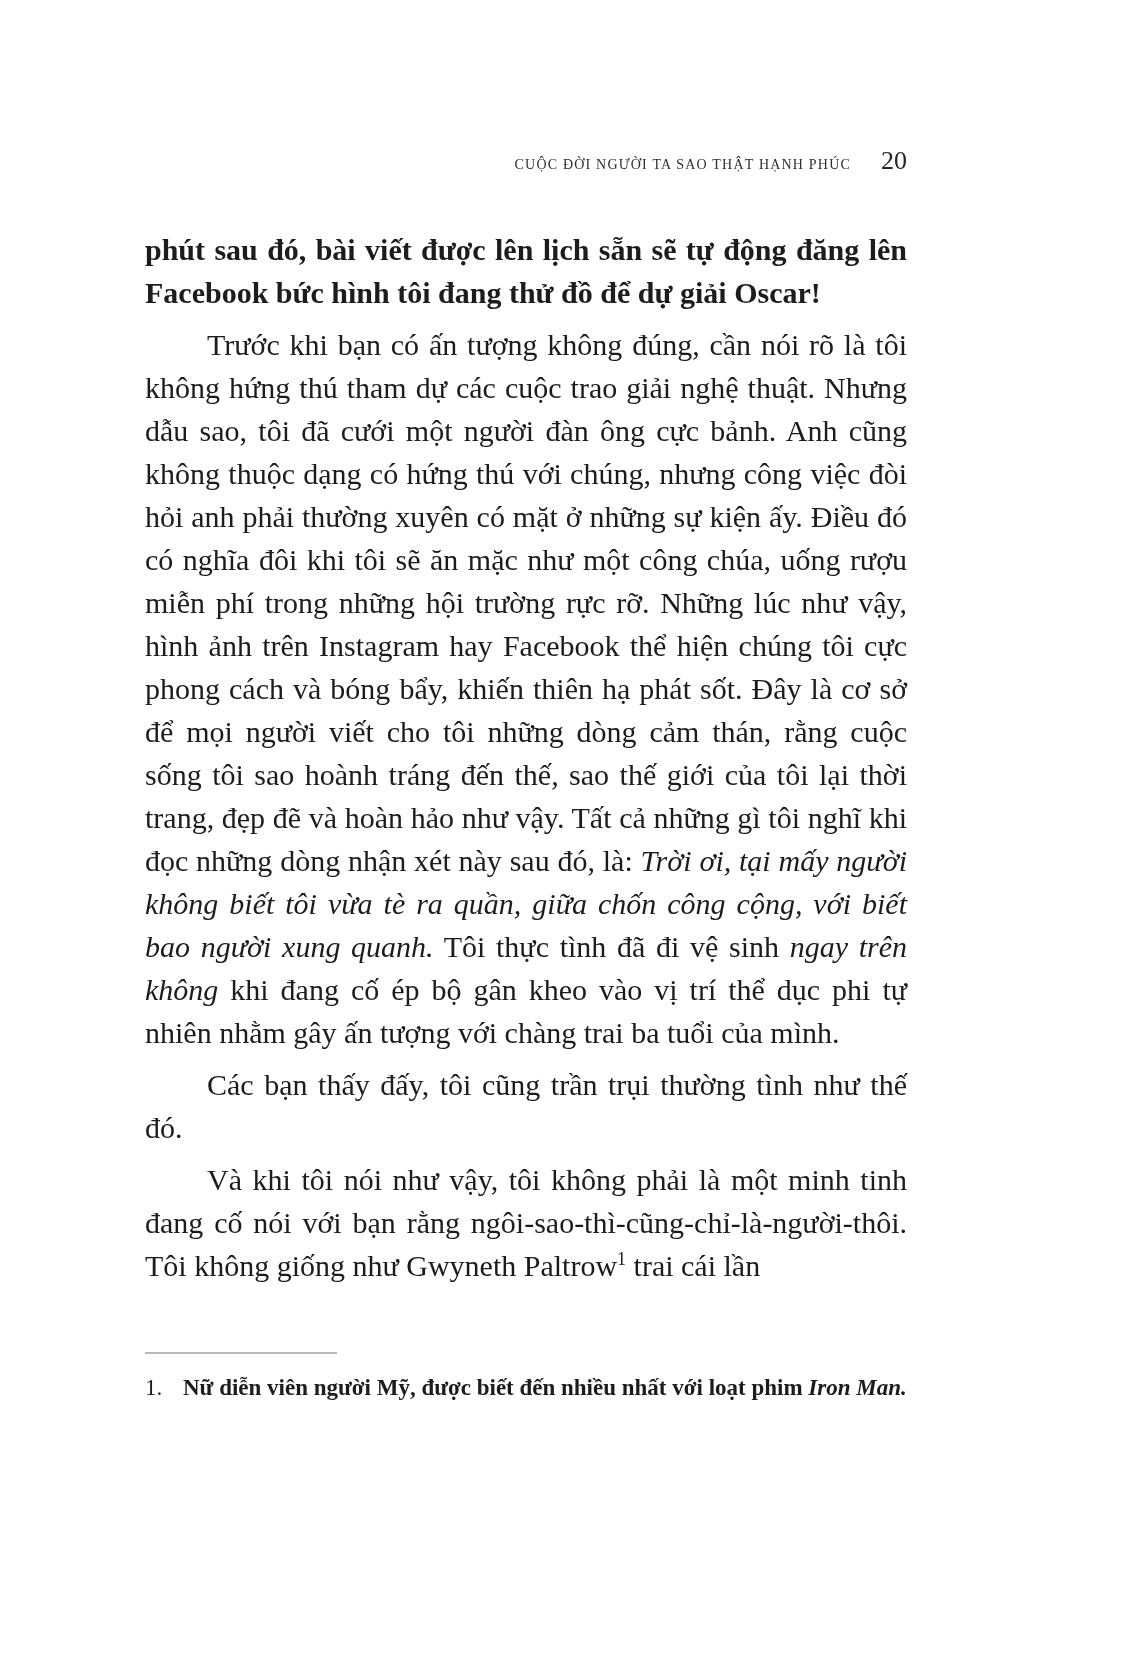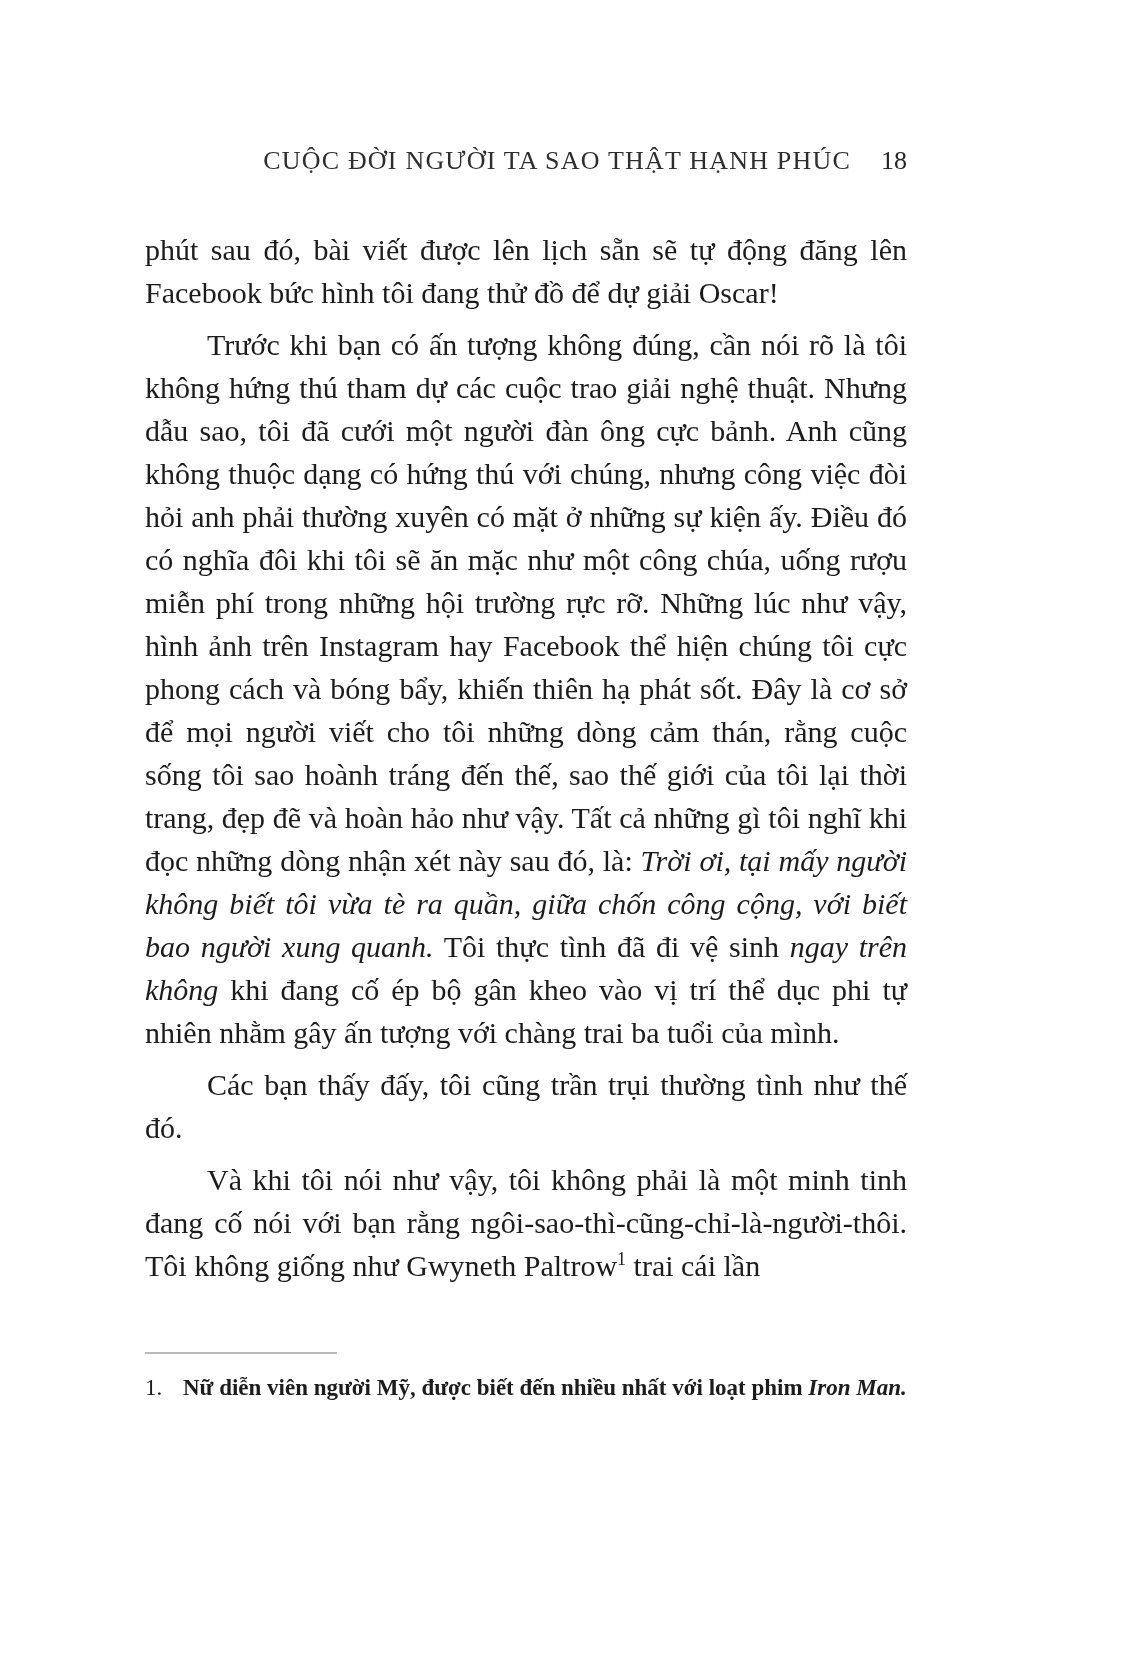--- a/index.html
+++ b/index.html
@@ -25,21 +25,21 @@
     top: 146px;
     left: 145px;
     width: 762px;
     display: flex;
     justify-content: flex-end;
     align-items: baseline;
     gap: 30px;
     color: #2e2e2e;
   }
   .running-title {
-    font-size: 26px;
+    font-size: 14px;
     letter-spacing: 1.2px;
     white-space: nowrap;
   }
   .page-number {
     font-size: 26px;
     color: #262626;
   }
   .body-text {
     position: absolute;
     top: 228px;
@@ -50,20 +50,21 @@
     text-align: justify;
     color: #1c1c1c;
   }
   p.para {
     margin: 0 0 9px 0;
     padding: 0;
     text-indent: 62px;
   }
   p.para.no-indent {
     text-indent: 0;
+    font-weight: bold;
   }
   .italic {
     font-style: italic;
   }
   sup.fn-ref {
     font-size: 0.6em;
     vertical-align: super;
     line-height: 0;
   }
   .footnote-rule {
@@ -93,21 +94,21 @@
     font-weight: bold;
   }
 </style>
 </head>
 <body>
 
 <div class="page">
 
   <div class="running-header">
     <span class="running-title">CUỘC ĐỜI NGƯỜI TA SAO THẬT HẠNH PHÚC</span>
-    <span class="page-number">18</span>
+    <span class="page-number">20</span>
   </div>
 
   <div class="body-text">
 
     <p class="para no-indent"><span>phút sau đó, bài viết được lên lịch sẵn sẽ tự động đăng lên Facebook bức hình tôi đang thử đồ để dự giải Oscar!</span></p>
 
     <p class="para"><span>Trước khi bạn có ấn tượng không đúng, cần nói rõ là tôi không hứng thú tham dự các cuộc trao giải nghệ thuật. Nhưng dẫu sao, tôi đã cưới một người đàn ông cực bảnh. Anh cũng không thuộc dạng có hứng thú với chúng, nhưng công việc đòi hỏi anh phải thường xuyên có mặt ở những sự kiện ấy. Điều đó có nghĩa đôi khi tôi sẽ ăn mặc như một công chúa, uống rượu miễn phí trong những hội trường rực rỡ. Những lúc như vậy, hình ảnh trên Instagram hay Facebook thể hiện chúng tôi cực phong cách và bóng bẩy, khiến thiên hạ phát sốt. Đây là cơ sở để mọi người viết cho tôi những dòng cảm thán, rằng cuộc sống tôi sao hoành tráng đến thế, sao thế giới của tôi lại thời trang, đẹp đẽ và hoàn hảo như vậy. Tất cả những gì tôi nghĩ khi đọc những dòng nhận xét này sau đó, là: </span><span class="italic">Trời ơi, tại mấy người không biết tôi vừa tè ra quần, giữa chốn công cộng, với biết bao người xung quanh.</span><span> Tôi thực tình đã đi vệ sinh </span><span class="italic">ngay trên không</span><span> khi đang cố ép bộ gân kheo vào vị trí thể dục phi tự nhiên nhằm gây ấn tượng với chàng trai ba tuổi của mình.</span></p>
 
     <p class="para"><span>Các bạn thấy đấy, tôi cũng trần trụi thường tình như thế đó.</span></p>
 

